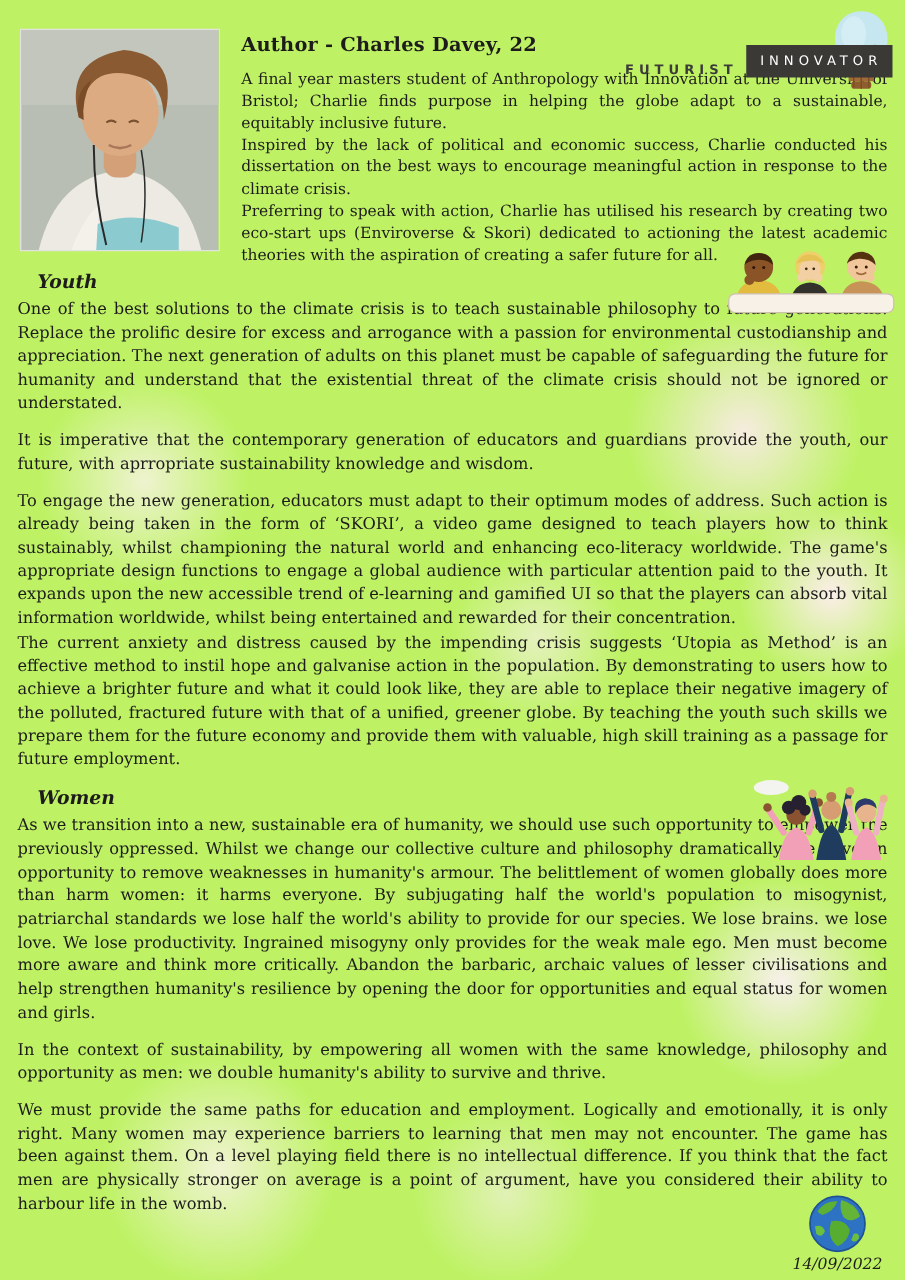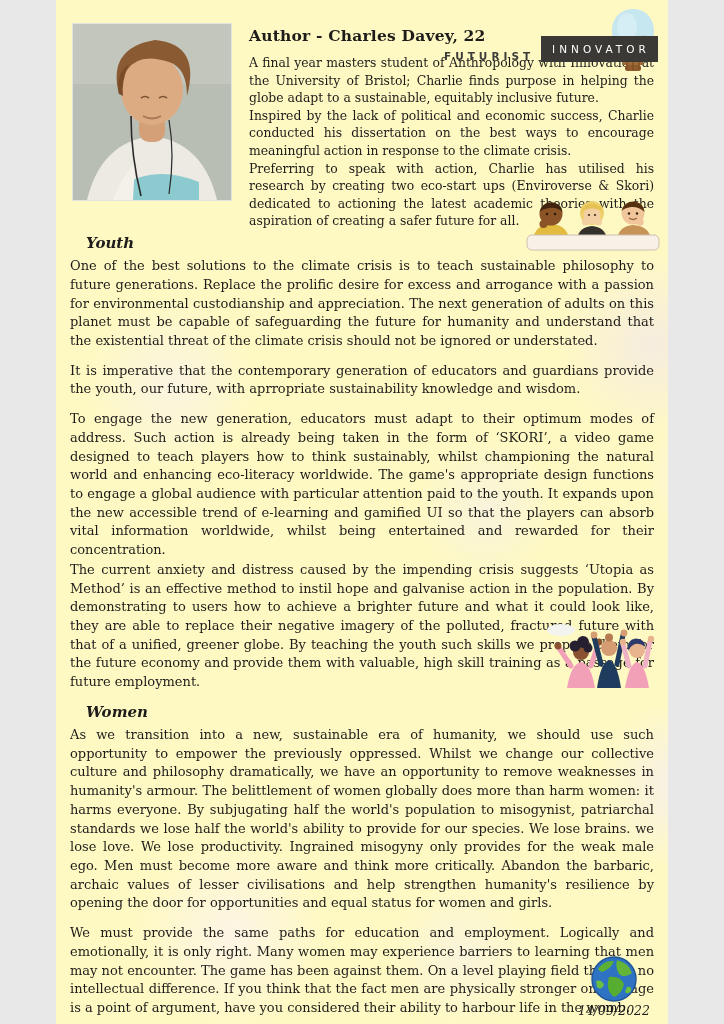--- a/index.html
+++ b/index.html
@@ -1,19 +1,19 @@
 <!DOCTYPE html>
 <html><head>
 <meta charset="utf-8">
 <style>
   * { margin:0; padding:0; box-sizing:border-box; }
   html,body { background:#e8e8e8; }
   .page {
-    position:relative; width:612px; height:1024px; margin:0 auto;
-    background:#fef9c3; overflow:hidden;
+    position:relative; width:724px; height:1024px; margin:0 auto;
+    background:#bef264; overflow:hidden;
     font-family:"DejaVu Serif","Liberation Serif",serif;
     color:#1e1c1a;
   }
   
   .blob { position:absolute; border-radius:50%; pointer-events:none; z-index:0; }
   .b1 { left:500px; top:250px; width:190px; height:190px; background:radial-gradient(circle,#f6ecdf 0%,rgba(246,236,223,0) 70%); }
   .b2 { left:590px; top:400px; width:150px; height:150px; background:radial-gradient(circle,#fbeee9 0%,rgba(251,238,233,0) 70%); }
   .b3 { left:30px; top:300px; width:170px; height:170px; background:radial-gradient(circle,#faf3ea 0%,rgba(250,243,234,0) 70%); opacity:.8; }
   .b4 { left:360px; top:440px; width:140px; height:140px; background:radial-gradient(circle,#f6f1e6 0%,rgba(246,241,230,0) 70%); opacity:.7; }
   .b5 { left:80px; top:840px; width:190px; height:190px; background:radial-gradient(circle,#fdf4ee 0%,rgba(253,244,238,0) 70%); opacity:.8; }
@@ -152,20 +152,21 @@
           <p>One of the best solutions to the climate crisis is to teach sustainable philosophy to future generations. Replace the prolific desire for excess and arrogance with a passion for environmental custodianship and appreciation. The next generation of adults on this planet must be capable of safeguarding the future for humanity and understand that the existential threat of the climate crisis should not be ignored or understated.</p>
           <p>It is imperative that the contemporary generation of educators and guardians provide the youth, our future, with aprropriate sustainability knowledge and wisdom.</p>
           <p>To engage the new generation, educators must adapt to their optimum modes of address. Such action is already being taken in the form of ‘SKORI’, a video game designed to teach players how to think sustainably, whilst championing the natural world and enhancing eco-literacy worldwide. The game's appropriate design functions to engage a global audience with particular attention paid to the youth. It expands upon the new accessible trend of e-learning and gamified UI so that the players can absorb vital information worldwide, whilst being entertained and rewarded for their concentration.</p>
           <p>The current anxiety and distress caused by the impending crisis suggests ‘Utopia as Method’ is an effective method to instil hope and galvanise action in the population. By demonstrating to users how to achieve a brighter future and what it could look like, they are able to replace their negative imagery of the polluted, fractured future with that of a unified, greener globe. By teaching the youth such skills we prepare them for the future economy and provide them with valuable, high skill training as a passage for future employment.</p>
         </div>
     </section>
     <section>
       <h2>Women</h2>
       <div class="paras">
           <p>As we transition into a new, sustainable era of humanity, we should use such opportunity to empower the previously oppressed. Whilst we change our collective culture and philosophy dramatically, we have an opportunity to remove weaknesses in humanity's armour. The belittlement of women globally does more than harm women: it harms everyone. By subjugating half the world's population to misogynist, patriarchal standards we lose half the world's ability to provide for our species. We lose brains. we lose love. We lose productivity. Ingrained misogyny only provides for the weak male ego. Men must become more aware and think more critically. Abandon the barbaric, archaic values of lesser civilisations and help strengthen humanity's resilience by opening the door for opportunities and equal status for women and girls.</p>
+          <p>In the context of sustainability, by empowering all women with the same knowledge, philosophy and opportunity as men: we double humanity's ability to survive and thrive.</p>
           <p>We must provide the same paths for education and employment. Logically and emotionally, it is only right. Many women may experience barriers to learning that men may not encounter. The game has been against them. On a level playing field there is no intellectual difference. If you think that the fact men are physically stronger on average is a point of argument, have you considered their ability to harbour life in the womb.</p>
         </div>
     </section>
   </main>
 
   <div class="celebration">
     <svg width="112" height="66" viewBox="0 0 112 66">
       <ellipse cx="15" cy="8" rx="14" ry="6" fill="#f3f3ef"></ellipse>
       <path d="M25 44 L13 26" stroke="#f2a0b8" stroke-width="5" stroke-linecap="round"></path>
       <path d="M45 44 L52 22" stroke="#f2a0b8" stroke-width="5" stroke-linecap="round"></path>

